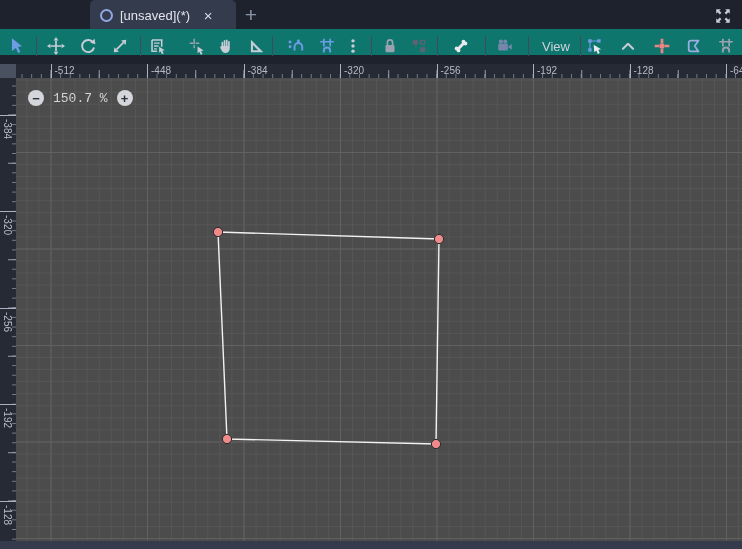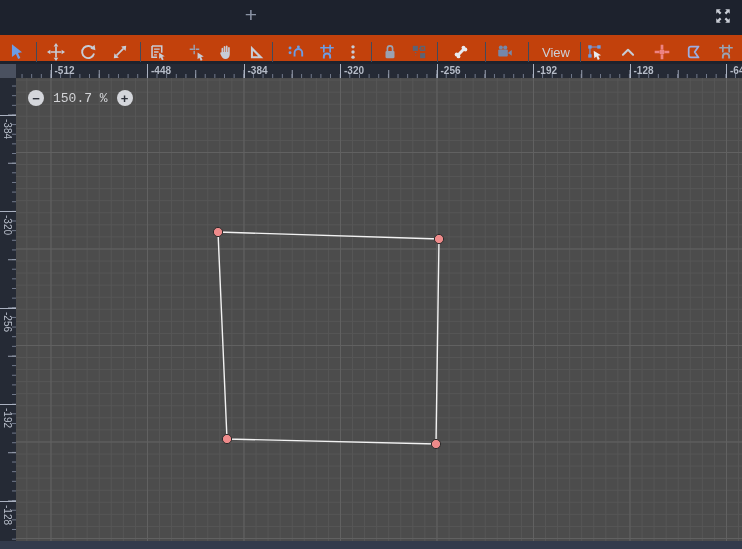--- a/index.html
+++ b/index.html
@@ -19,21 +19,21 @@
   .ring-dim{border:2.5px solid #7b90c6;}
   .ring{border:2.5px solid #92a8e4;}
   .tab-close{width:18px;height:18px;display:flex;align-items:center;justify-content:center;
              color:#d8dbe1;font-size:15px;line-height:1;margin-left:2px;}
   #newtab{position:absolute;left:238px;top:2px;width:26px;height:26px;color:#8a93a4;
           font-size:21px;display:flex;align-items:center;justify-content:center;}
   #dfree{position:absolute;right:6px;top:3px;width:26px;height:26px;display:flex;
          align-items:center;justify-content:center;}
 
   
-  #toolbar{position:absolute;left:0;top:35px;width:742px;height:26px;background:#c2410c;}
+  #toolbar{position:absolute;left:0;top:29px;width:742px;height:26px;background:#0f766e;}
   .tbtn{position:absolute;top:4px;width:26px;height:26px;display:flex;align-items:center;
         justify-content:center;border-radius:3px;}
   .tsep{position:absolute;top:7px;width:1px;height:20px;background:#414a5c;}
   #view-btn{position:absolute;left:533px;top:4px;width:46px;height:26px;display:flex;
             align-items:center;justify-content:center;color:#ccd1da;font-size:13px;}
   .ic{color:#c7ccd6;}
   .ic-accent{color:#6d9ce4;}
   .ic-dim{color:#9aa2b2;}
   .ic-disabled{color:#5b6375;}
   .ic-bone{color:#e8eaef;}
@@ -43,21 +43,21 @@
 
   
   #ruler-corner{position:absolute;left:0;top:64px;width:16px;height:14px;background:#4a5160;}
   #ruler-top{position:absolute;left:16px;top:64px;width:726px;height:14px;background:#252a35;
      overflow:hidden;
      background-image:
        linear-gradient(to right,#99a0b0 1px,transparent 1px),
        linear-gradient(to right,#737b8d 1px,transparent 1px);
      background-size:48.25px 8px,9.65px 4px;
      background-position:34.5px 100%,5.55px 100%;
-     background-repeat:repeat-x,repeat-x;font-weight:bold;}
+     background-repeat:repeat-x,repeat-x;}
   .rlab{position:absolute;top:0;bottom:0;border-left:1px solid #aab1c0;padding-left:3px;
         font-size:10px;line-height:14px;color:#b6bcc8;white-space:nowrap;}
   #ruler-left{position:absolute;left:0;top:78px;width:16px;height:463px;background:#252a35;
      overflow:hidden;
      background-image:
        linear-gradient(to bottom,#99a0b0 1px,transparent 1px),
        linear-gradient(to bottom,#737b8d 1px,transparent 1px);
      background-size:8px 48.25px,4px 9.65px;
      background-position:100% 36.5px,100% 7.55px;
      background-repeat:repeat-y,repeat-y;}
@@ -85,20 +85,25 @@
 
   
   #hscroll{position:absolute;left:0;top:541px;width:742px;height:8px;background:#333b4c;}
 </style>
 </head>
 <body>
 
 <div id="root">
 
   <div id="tabbar">
+    <div class="tab active">
+      <span class="scene-ico ring"></span>
+      <span class="tlabel">[unsaved](*)</span>
+      <span class="tab-close">×</span>
+    </div>
     <div id="newtab">+</div>
     <div id="dfree">
       <svg width="18" height="18" viewBox="0 0 16 16">
         <g fill="#c9cdd5">
           <path d="M2 2h4L4.7 3.3l1.9 1.9-1.4 1.4-1.9-1.9L2 6Z"></path>
           <path d="M14 2v4l-1.3-1.3-1.9 1.9-1.4-1.4 1.9-1.9L10 2Z"></path>
           <path d="M2 14v-4l1.3 1.3 1.9-1.9 1.4 1.4-1.9 1.9L6 14Z"></path>
           <path d="M14 14h-4l1.3-1.3-1.9-1.9 1.4-1.4 1.9 1.9L14 10Z"></path>
         </g>
       </svg>

